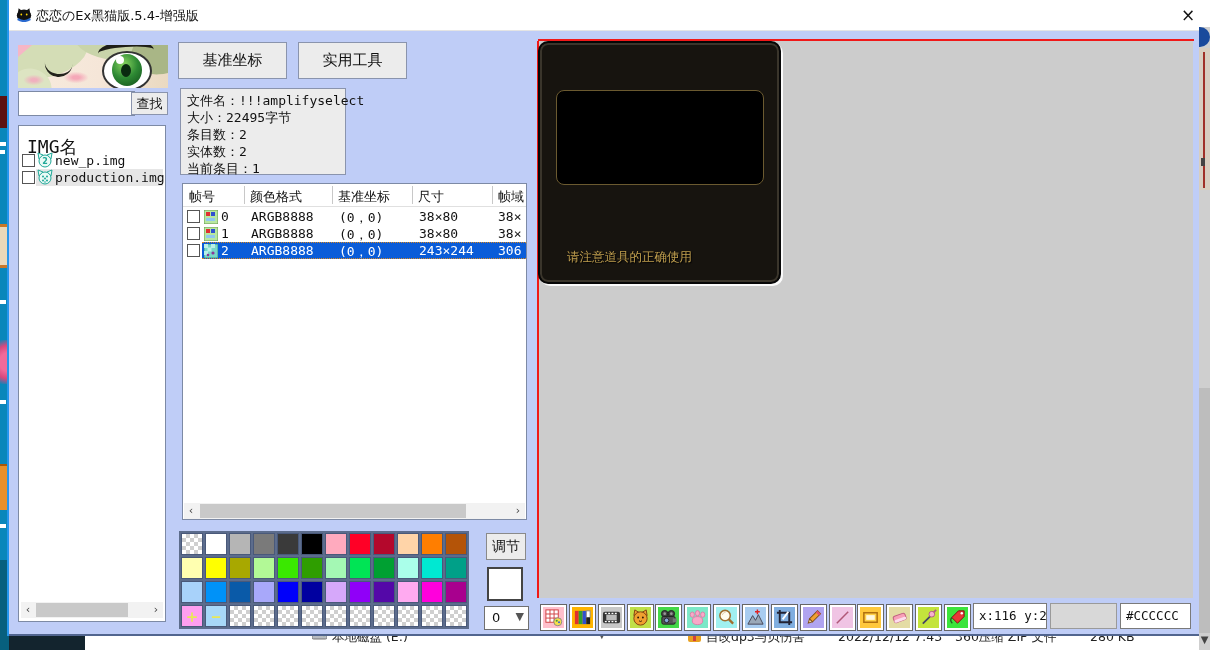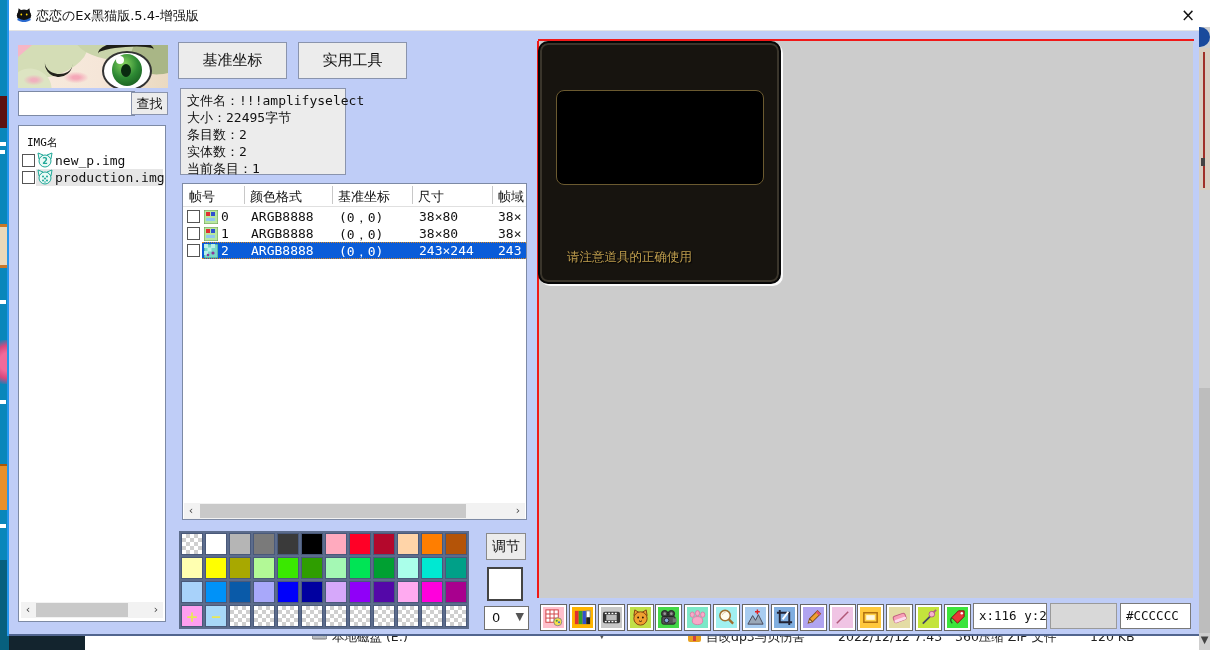--- a/index.html
+++ b/index.html
@@ -26,21 +26,21 @@
   .winbtn{position:absolute;width:109px;height:37px;background:#ececec;border:1px solid #8a94ad;
     box-sizing:border-box;text-align:center;line-height:35px;font-size:15px;color:#111;}
   .iline{height:17px;font-size:13px;color:#111;white-space:nowrap;font-family:"DejaVu Sans Mono","DejaVu Sans",monospace;}
   
   #anime{left:9px;top:45px;width:150px;height:43px;overflow:hidden;background:linear-gradient(100deg,#f8ecdf 0%,#f5e6d8 55%,#ead9c0 100%);}
   #anime div{position:absolute;}
   #search-input{left:9px;top:91px;width:109px;height:23px;background:#fff;border:1px solid #7d8aa5;font-size:13px;padding:0 3px;}
   #find-btn{left:122px;top:92px;width:37px;height:23px;background:#ececec;border:1px solid #8a94ad;box-sizing:border-box;
     text-align:center;line-height:21px;font-size:13px;color:#111;}
   #img-list{left:9px;top:125px;width:148px;height:497px;background:#fff;border:1px solid #7d8aa5;box-sizing:border-box;}
-  #list-header{position:absolute;left:8px;top:9px;font-size:11px;color:#111;font-family:"DejaVu Sans Mono","DejaVu Sans",monospace;}
+  #list-header{position:absolute;left:8px;top:9px;font-size:18px;color:#111;font-family:"DejaVu Sans Mono","DejaVu Sans",monospace;}
   .litem{position:absolute;left:0;width:146px;height:17px;}
   .litem.lsel::before{content:'';position:absolute;left:17px;right:2px;top:0;bottom:0;background:#e6e6e6;}
   .cb{position:absolute;width:11px;height:11px;background:#fff;border:1px solid #555;}
   .litem .cb{left:3px;top:2px;}
   .licon{position:absolute;left:18px;top:0px;width:16px;height:16px;}
   .ltext{position:absolute;left:36px;top:1px;font-size:13px;color:#111;font-family:"DejaVu Sans Mono","DejaVu Sans",monospace;}
   .hscroll{position:absolute;height:16px;background:#f2f2f2;}
   .sarrow{position:absolute;top:0;width:14px;height:16px;font-size:11px;color:#444;text-align:center;line-height:16px;}
   .sthumb{position:absolute;top:1px;height:14px;background:#c9c9c9;}
   
@@ -101,21 +101,21 @@
     <span class="exp-item" style="left:332px">本地磁盘 (E:)</span>
     <span class="exp-item" style="left:598px;font-size:10px;color:#555">▼</span>
     <span class="exp-item" style="left:688px"><svg width="13" height="13" viewBox="0 0 13 13">
           <rect width="13" height="13" rx="2" fill="#e8a020"></rect>
           <rect x="2" y="3" width="9" height="4" fill="#7ac142"></rect>
           <rect x="5" y="1" width="3" height="11" fill="#d04040"></rect>
         </svg></span>
     <span class="exp-item" style="left:706px">自改dp3与贝伤害</span>
     <span class="exp-item" style="left:838px">2022/12/12 7:43</span>
     <span class="exp-item" style="left:955px">360压缩 ZIP 文件</span>
-    <span class="exp-item" style="left:1090px">120 KB</span>
+    <span class="exp-item" style="left:1090px">280 KB</span>
   </div>
   <div class="abs" id="dark-corner"></div>
 
   <div class="abs" id="window">
     <div id="titlebar">
       <span class="abs" style="left:6px;top:7px">
         <svg width="18" height="15" viewBox="0 0 20 16">
             <polygon points="3,8 4,1 8,4" fill="#111"></polygon>
             <polygon points="17,8 16,1 12,4" fill="#111"></polygon>
             <ellipse cx="10" cy="9" rx="8" ry="6.5" fill="#111"></ellipse>
@@ -244,21 +244,21 @@
                 <rect x="7" y="0" width="4" height="4" fill="#baf0e6"></rect>
                 <rect x="3.5" y="3.5" width="4" height="4" fill="#baf0e6"></rect>
                 <rect x="0" y="7" width="4" height="4" fill="#baf0e6"></rect>
                 <circle cx="9" cy="9" r="1.6" fill="#8a3898"></circle>
                 <circle cx="4" cy="11" r="1.3" fill="#8a3898"></circle>
               </svg></span>
      <span class="tc" style="left:38px">2</span>
      <span class="tc" style="left:68px">ARGB8888</span>
      <span class="tc" style="left:156px">(0，0)</span>
      <span class="tc" style="left:236px">243×244</span>
-     <span class="tc" style="left:315px">243</span>
+     <span class="tc" style="left:315px">306</span>
    </div>
         </div>
       <div class="hscroll" style="left:1px;top:319px;width:341px">
         <span class="sarrow" style="left:0">‹</span>
         <span class="sthumb" style="left:16px;width:266px"></span>
         <span class="sarrow" style="right:0">›</span>
       </div>
     </div>
 
     <div class="abs" id="palette">

